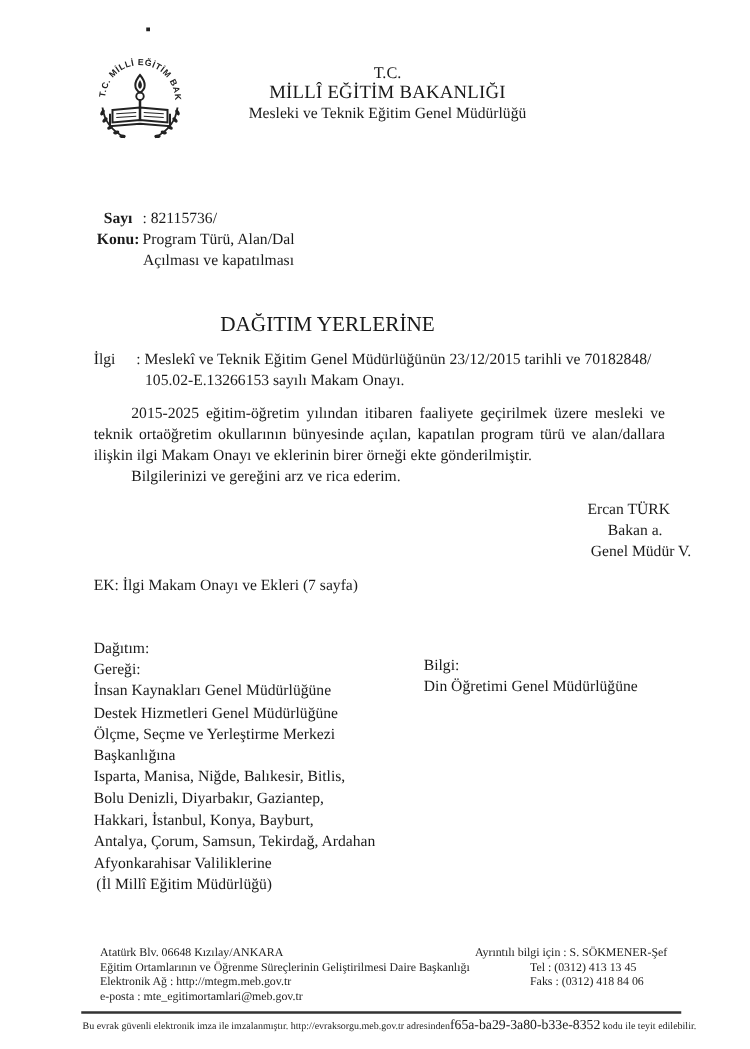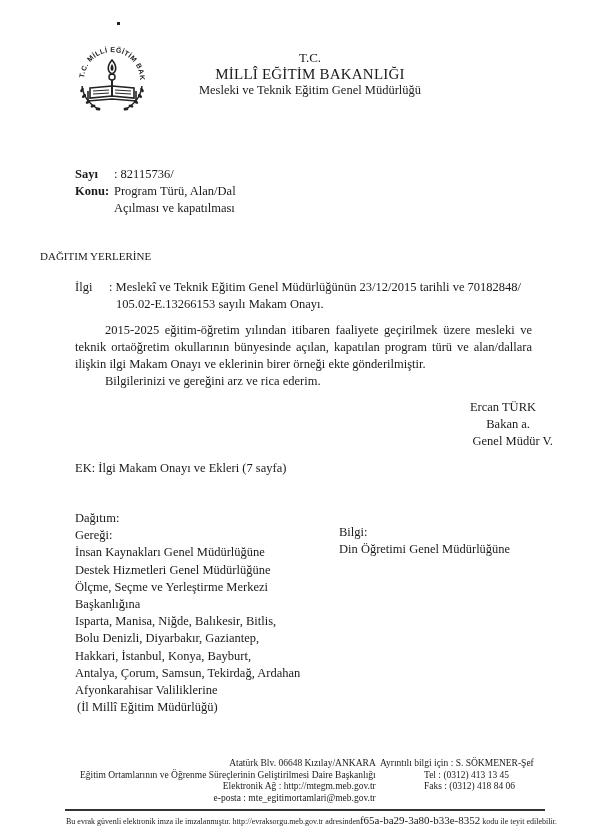--- a/index.html
+++ b/index.html
@@ -24,29 +24,29 @@
     }
     .header {
       left: 160px; top: 50px; width: 300px; text-align: center;
       font-size: 13px; line-height: 16px;
     }
     .header .tc { font-size: 13px; }
     .header .ministry { font-size: 15px; letter-spacing: 0.2px; }
     .header .dept { font-size: 12.5px; }
 
     .meta {
-      left: 75px; top: 166px; font-size: 12.5px; line-height: 17px;
+      left: 75px; top: 166px; font-size: 12.5px; line-height: 17px; text-align: center;
     }
     .meta .row { display: flex; }
     .meta .label { font-weight: bold; width: 39px; display: inline-block; }
     .meta .indent { padding-left: 39px; }
 
     .dist-title {
-      left: 0; width: 484px; top: 250px; text-align: left;
-      font-size: 11px; padding-left: 40px; box-sizing: border-box;
+      left: 0; width: 484px; top: 250px; text-align: center;
+      font-size: 17px; padding-left: 40px; box-sizing: border-box;
     }
 
     .ilgi {
       left: 75px; top: 279px; font-size: 12.5px; line-height: 17px; width: 480px;
     }
     .ilgi .row { display: flex; }
     .ilgi .label { width: 34px; flex: none; }
     .ilgi .indent { padding-left: 34px; }
 
     .body-text {
@@ -75,21 +75,20 @@
     }
     .dagitim .note { padding-left: 2px; }
 
     .bilgi {
       left: 339px; top: 524px; font-size: 12.5px; line-height: 17.2px;
     }
 
     .footer-left {
       left: 80px; top: 758px; font-size: 9.5px; line-height: 11.5px;
       font-family: "Liberation Serif", serif;
-      text-align: right;
     }
     .footer-right {
       left: 380px; top: 758px; font-size: 9.5px; line-height: 11.5px;
       width: 190px;
     }
     .footer-right .line1 { text-align: left; }
     .footer-right .line2, .footer-right .line3 { padding-left: 44px; }
 
     .footer-rule {
       left: 65px; top: 809px; width: 480px; height: 2px; background: #333;

